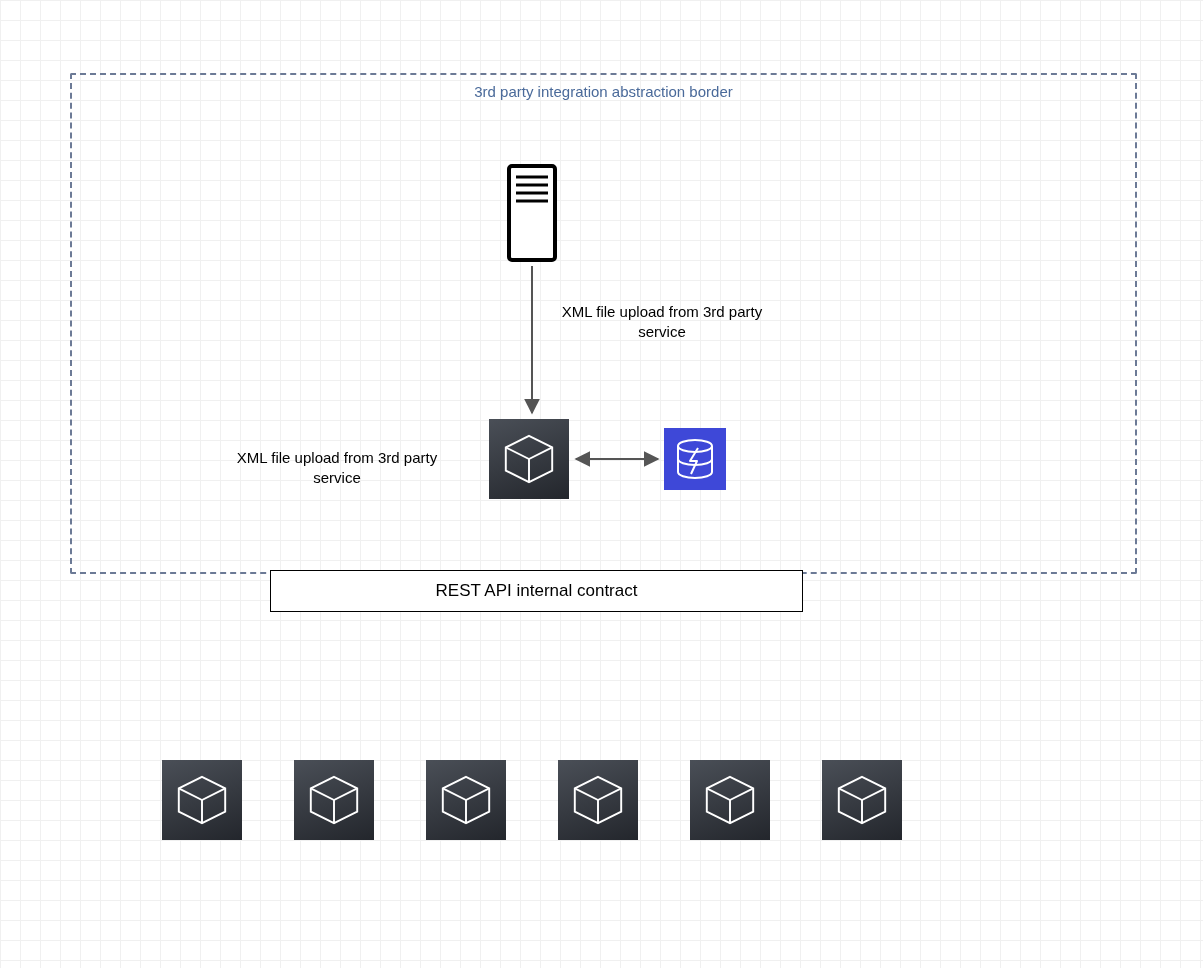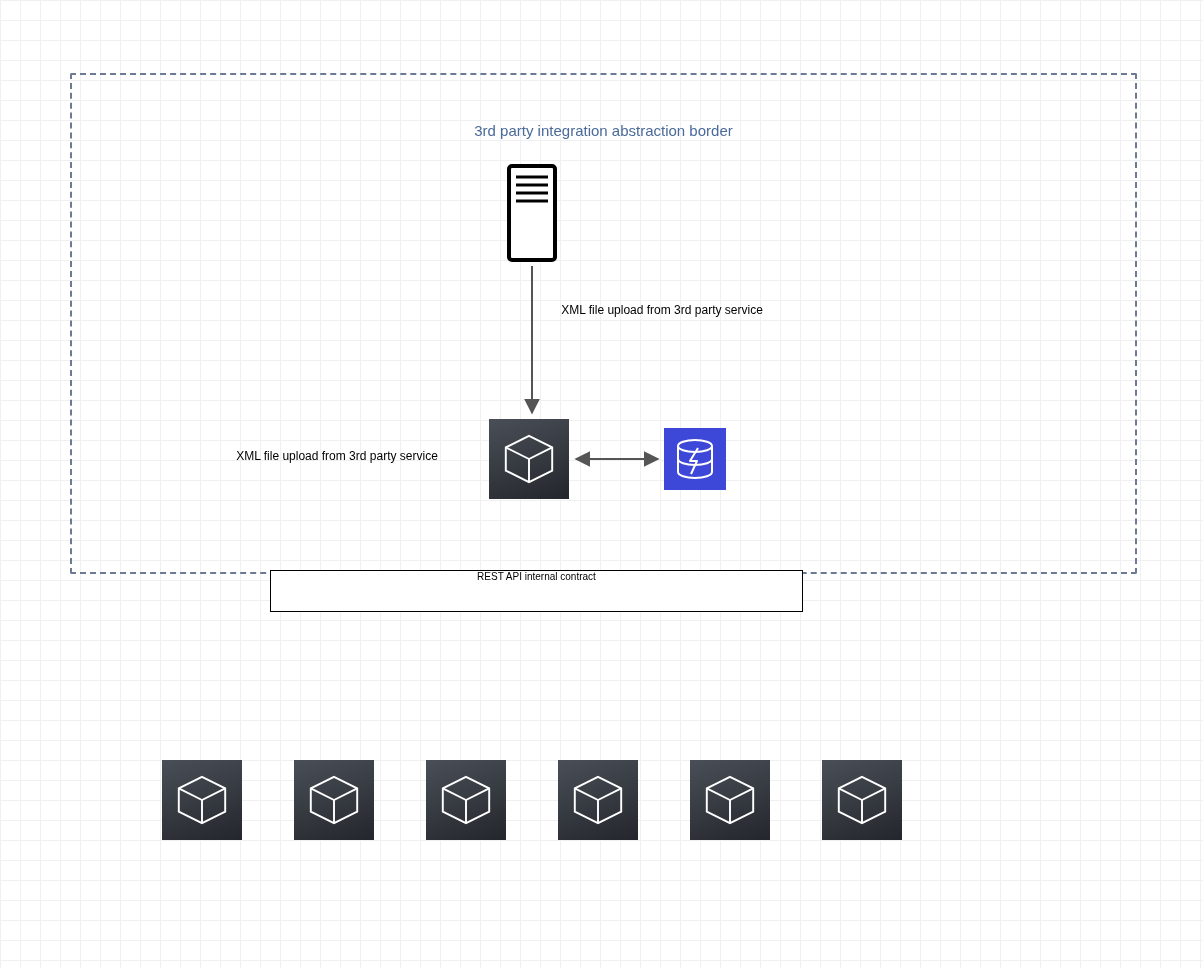--- a/index.html
+++ b/index.html
@@ -5,23 +5,23 @@
   html,body{margin:0;padding:0;width:1203px;height:968px;font-family:Helvetica,Arial,sans-serif;background:#fff;}
   
   .grid{position:absolute;inset:0;background-image:
     linear-gradient(to right,#f0f0f0 1px,transparent 1px),
     linear-gradient(to bottom,#f0f0f0 1px,transparent 1px),
     linear-gradient(to right,#e6e6e6 1px,transparent 1px),
     linear-gradient(to bottom,#e6e6e6 1px,transparent 1px);
     background-size:20px 20px,20px 20px,100px 100px,100px 100px;}
   .layer{position:absolute;inset:0;}
   .dashed-box{position:absolute;border:2px dashed #6c7a96;border-radius:2px;}
-  .box-title{position:absolute;top:8px;left:0;right:0;text-align:center;color:#4a6a9a;font-size:15px;margin-top:39px;}
-  .solid-box{position:absolute;border:1px solid #000;background:#fff;display:flex;justify-content:center;font-size:10px;}
-  .label{position:absolute;font-size:12px;color:#000;text-align:center;line-height:1.35;}
+  .box-title{position:absolute;top:8px;left:0;right:0;text-align:center;color:#4a6a9a;font-size:15px;}
+  .solid-box{position:absolute;border:1px solid #000;background:#fff;display:flex;align-items:center;justify-content:center;font-size:17px;}
+  .label{position:absolute;font-size:15px;color:#000;text-align:center;line-height:1.35;}
   
   .server{position:absolute;width:52px;height:100px;}
   .server svg{width:100%;height:100%;}
   
   .cube{position:absolute;width:80px;height:80px;background:linear-gradient(160deg,#4a4f57 0%,#23262c 100%);display:flex;align-items:center;justify-content:center;}
   .cube svg{width:58px;height:58px;stroke:#fff;fill:none;stroke-width:2;}
   
   .db{position:absolute;width:62px;height:62px;background:#3e48d8;display:flex;align-items:center;justify-content:center;}
   .db svg{width:44px;height:44px;stroke:#fff;fill:none;stroke-width:2;}
   

